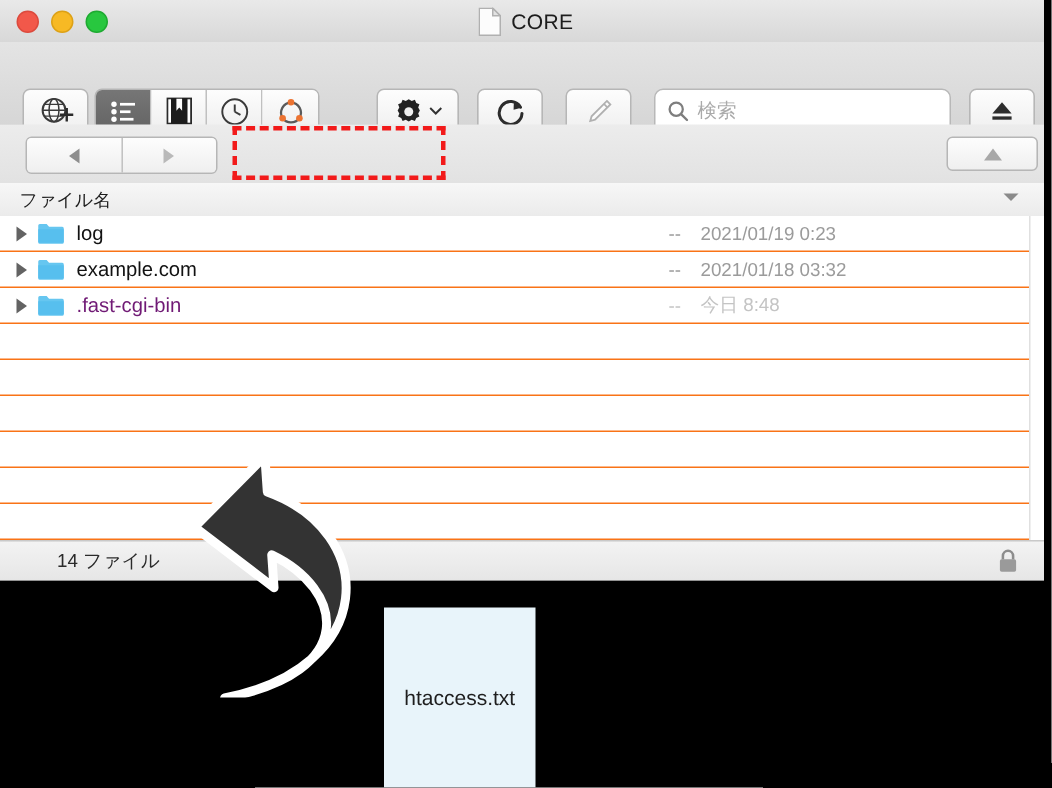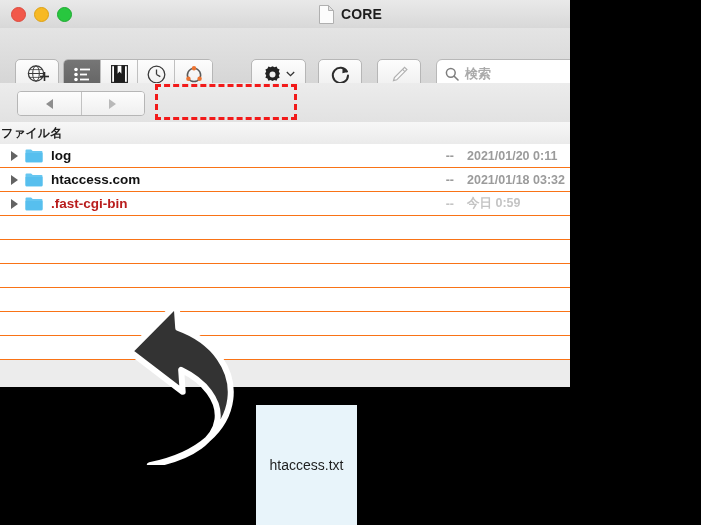--- a/index.html
+++ b/index.html
@@ -8,24 +8,23 @@
     background:#000000;
     font-family:"Liberation Sans","DejaVu Sans",sans-serif;
     -webkit-font-smoothing:antialiased;
     overflow:hidden;
     position:relative;
   }
   #root{position:absolute;left:0;top:0;width:701px;height:525px;}
 
   
   .window{
-    position:absolute;left:0;top:0;width:570px;height:387px;
+    position:absolute;left:0;top:0;width:696px;height:387px;
     background:#ececec;
     overflow:hidden;
-    font-weight:bold;
   }
 
   
   .titlebar{
     position:absolute;left:0;top:0;width:701px;height:28px;
     background:linear-gradient(to bottom,#e9e9e9 0%,#d8d8d8 100%);
     border-bottom:1px solid #c4c4c4;
   }
   .traffic{position:absolute;left:11px;top:7px;display:flex;gap:8px;}
   .tl{width:13px;height:13px;border-radius:50%;display:block;}
@@ -146,21 +145,21 @@
   .colhead{
     position:absolute;left:0;top:122px;width:701px;height:22px;
     background:linear-gradient(to bottom,#f7f7f7,#ebebeb);
     border-bottom:1px solid #c6c6c6;
   }
   .col{
     position:absolute;top:0;height:22px;display:flex;align-items:center;
     font-size:12px;color:#1d1d1d;box-sizing:border-box;
   }
   .col.sep{border-left:1px solid #cfcfcf;}
-  .col span{padding-left:1px;}
+  .col span{padding-left:13px;}
   .sortchev{
     position:absolute;right:22px;top:7px;
     width:0;height:0;border-left:5px solid transparent;border-right:5px solid transparent;
     border-top:5px solid #8a8a8a;
   }
 
   
   .filelist{
     position:absolute;left:0;top:144px;width:686px;height:216px;
     background:#fff;overflow:hidden;
@@ -170,21 +169,21 @@
     border-bottom:1px solid #f97316;
     display:flex;align-items:center;
   }
   .disclosure{
     width:0;height:0;margin-left:11px;
     border-top:5px solid transparent;border-bottom:5px solid transparent;
     border-left:7px solid #636363;
   }
   .folder-ico{margin-left:7px;}
   .fname{font-size:13.5px;color:#121212;margin-left:8px;}
-  .fname.dim{color:#b91c1c;text-align:right;}
+  .fname.dim{color:#701a75;text-align:right;}
   .fsize{
     position:absolute;left:398px;width:56px;text-align:right;
     font-size:12.5px;color:#9b9b9b;
   }
   .fsize.dim{color:#c4c4c4;}
   .fdate{
     position:absolute;left:467px;font-size:12.5px;color:#9b9b9b;
   }
   .fdate.dim{color:#c4c4c4;}
 
@@ -372,51 +371,58 @@
 
     <div class="filelist" id="filelist">
         <div class="row">
           <span class="disclosure"></span>
           <svg class="folder-ico" width="18" height="15" viewBox="0 0 18 15">
             <path d="M0.5 2.4 a1 1 0 0 1 1 -1 h4.6 l1.6 1.7 h8.8 a1 1 0 0 1 1 1 v9.4 a1 1 0 0 1 -1 1 h-15 a1 1 0 0 1 -1 -1 z" fill="#66c6f0"></path>
             <path d="M0.5 4.9 h17 v8 a1 1 0 0 1 -1 1 h-15 a1 1 0 0 1 -1 -1 z" fill="#57bfee"></path>
           </svg>
           <span class="fname">log</span>
           <span class="fsize">--</span>
-          <span class="fdate">2021/01/20 0:11</span>
+          <span class="fdate">2021/01/19 0:23</span>
         </div>
         <div class="row">
           <span class="disclosure"></span>
           <svg class="folder-ico" width="18" height="15" viewBox="0 0 18 15">
             <path d="M0.5 2.4 a1 1 0 0 1 1 -1 h4.6 l1.6 1.7 h8.8 a1 1 0 0 1 1 1 v9.4 a1 1 0 0 1 -1 1 h-15 a1 1 0 0 1 -1 -1 z" fill="#66c6f0"></path>
             <path d="M0.5 4.9 h17 v8 a1 1 0 0 1 -1 1 h-15 a1 1 0 0 1 -1 -1 z" fill="#57bfee"></path>
           </svg>
-          <span class="fname">htaccess.com</span>
+          <span class="fname">example.com</span>
           <span class="fsize">--</span>
           <span class="fdate">2021/01/18 03:32</span>
         </div>
         <div class="row">
           <span class="disclosure"></span>
           <svg class="folder-ico" width="18" height="15" viewBox="0 0 18 15">
             <path d="M0.5 2.4 a1 1 0 0 1 1 -1 h4.6 l1.6 1.7 h8.8 a1 1 0 0 1 1 1 v9.4 a1 1 0 0 1 -1 1 h-15 a1 1 0 0 1 -1 -1 z" fill="#66c6f0"></path>
             <path d="M0.5 4.9 h17 v8 a1 1 0 0 1 -1 1 h-15 a1 1 0 0 1 -1 -1 z" fill="#57bfee"></path>
           </svg>
           <span class="fname dim">.fast-cgi-bin</span>
           <span class="fsize dim">--</span>
-          <span class="fdate dim">今日 0:59</span>
+          <span class="fdate dim">今日 8:48</span>
         </div>
         <div class="row"></div>
         <div class="row"></div>
         <div class="row"></div>
         <div class="row"></div>
         <div class="row"></div>
         <div class="row"></div>
       </div>
     <div class="scrollgutter"></div>
 
+    <div class="statusbar">
+      <div class="status-text">14 ファイル</div>
+      <svg class="lock" width="14" height="16" viewBox="0 0 14 16">
+        <path d="M3.6 7 V4.6 a3.4 3.4 0 0 1 6.8 0 V7" fill="none" stroke="#8d8d8d" stroke-width="1.7"></path>
+        <rect x="1.6" y="6.8" width="10.8" height="8.4" rx="1.2" fill="#9a9a9a"></rect>
+      </svg>
+    </div>
   </div>
 
   <svg class="arrow" width="145" height="165" viewBox="0 0 145 165">
     <path d="M36 163 C128 152 120 96 74 70 L74 92 L24 48 L74 4 L74 28 C146 60 140 150 36 163 Z" transform="rotate(-4 72 82)" fill="#333333" stroke="#ffffff" stroke-width="6" stroke-linejoin="round"></path>
   </svg>
 
   <div class="drag-ghost">
     <span>htaccess.txt</span>
   </div>
 

